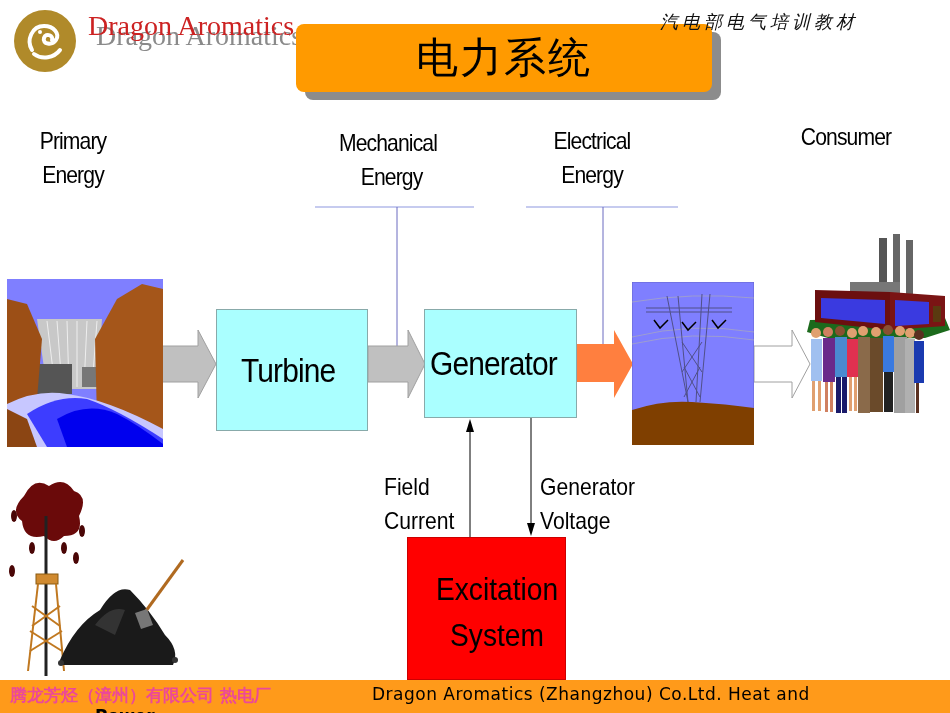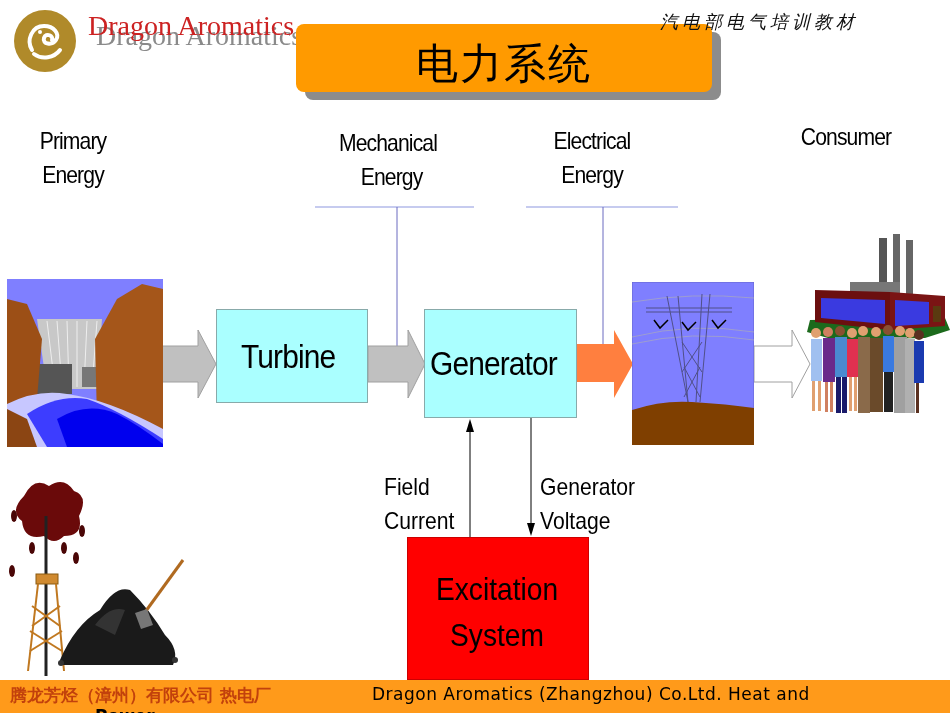--- a/index.html
+++ b/index.html
@@ -2,29 +2,29 @@
 <html><head>
 <meta charset="utf-8">
 <style>
   html, body { margin:0; padding:0; }
   body { width:950px; height:713px; position:relative; overflow:hidden; background:#ffffff; font-family:"Liberation Sans", sans-serif; }
   .abs { position:absolute; }
   .logo { left:14px; top:10px; width:62px; height:62px; border-radius:50%; background:#b08a2a; }
   .brand-back { left:96px; top:20px; font-family:"Liberation Serif", serif; font-size:28px; color:#8a8a8a; white-space:nowrap; }
   .brand-front { left:88px; top:10px; font-family:"Liberation Serif", serif; font-size:28px; color:#cc2222; white-space:nowrap; }
   .title-shadow { left:305px; top:32px; width:416px; height:68px; background:#8c8c8c; border-radius:8px; }
-  .title-box { left:296px; top:24px; width:416px; height:68px; background:#ff9a00; border-radius:8px; display:flex; align-items:flex-end; justify-content:center; }
+  .title-box { left:296px; top:24px; width:416px; height:68px; background:#ff9a00; border-radius:8px; display:flex; align-items:center; justify-content:center; }
   .title-text { font-family:"DejaVu Sans", sans-serif; font-size:42px; color:#000; letter-spacing:2px; }
   .handwritten { left:660px; top:10px; font-family:"DejaVu Serif", serif; font-size:18px; font-style:italic; color:#111; letter-spacing:4px; white-space:nowrap; }
   .label { font-size:24px; color:#000; text-align:center; line-height:34px; letter-spacing:-1px; transform:scaleX(0.88); transform-origin:center top; }
   .blk { background:#aaffff; border:1px solid #8aa; box-sizing:border-box; display:flex; align-items:center; }
   .blk span { font-size:34px; color:#000; letter-spacing:-1px; transform:scaleX(0.88); transform-origin:left center; display:inline-block; }
   .side-label { font-size:24px; color:#000; line-height:34px; transform:scaleX(0.88); transform-origin:left top; }
   .footer { left:0; top:680px; width:950px; height:33px; background:#ff9a1a; }
-  .footer-cn { left:10px; top:684px; font-family:"DejaVu Sans", sans-serif; font-weight:bold; font-size:17px; color:#c2410c; white-space:nowrap; }
+  .footer-cn { left:10px; top:684px; font-family:"DejaVu Sans", sans-serif; font-weight:bold; font-size:17px; color:#ec4899; white-space:nowrap; }
   .footer-en { left:372px; top:684px; font-family:"DejaVu Sans", sans-serif; font-weight:normal; font-size:17px; color:#000; white-space:nowrap; letter-spacing:0.5px; }
   .footer-cut { left:95px; top:706px; font-family:"DejaVu Sans", sans-serif; font-weight:bold; font-size:17px; color:#000; white-space:nowrap; }
 </style>
 </head>
 <body>
 
 <div class="abs logo">
   <svg width="62" height="62" viewBox="0 0 62 62">
     <circle cx="31" cy="31" r="30" fill="#b08a2a"></circle>
     <path d="M18 40 C12 30 18 16 30 16 C40 16 46 24 42 30 C38 36 28 34 30 28 C32 22 40 26 38 30" stroke="#fff" stroke-width="4" fill="none" stroke-linecap="round"></path>
@@ -66,27 +66,27 @@
   <polygon points="368,346 408,346 408,330 425,364 408,398 408,382 368,382" fill="#c0c0c0" stroke="#a0a0a0" stroke-width="1"></polygon>
   <polygon points="577,344 614,344 614,330 633,364 614,398 614,382 577,382" fill="#ff7f3f"></polygon>
   <polygon points="754,346 792,346 792,330 810,364 792,398 792,382 754,382" fill="#ffffff" stroke="#a0a0a0" stroke-width="1"></polygon>
 
   <line x1="470" y1="537" x2="470" y2="428" stroke="#000" stroke-width="1"></line>
   <polygon points="470,419 466,432 474,432" fill="#000"></polygon>
   <line x1="531" y1="418" x2="531" y2="526" stroke="#000" stroke-width="1"></line>
   <polygon points="531,536 527,523 535,523" fill="#000"></polygon>
 </svg>
 
-<div class="abs blk" style="left:216px; top:309px; width:152px; height:94px; padding-left:24px;">
+<div class="abs blk" style="left:216px; top:309px; width:152px; height:122px; padding-left:24px;">
   <span>Turbine</span>
 </div>
 <div class="abs blk" style="left:424px; top:309px; width:153px; height:109px; padding-left:5px;">
   <span>Generator</span>
 </div>
-<div class="abs" style="left:407px; top:537px; width:182px; height:143px; background:#ff0000; border:1px solid #c00; box-sizing:border-box;">
+<div class="abs" style="left:407px; top:537px; width:159px; height:143px; background:#ff0000; border:1px solid #c00; box-sizing:border-box;">
   <div class="side-label" style="position:absolute; left:28px; top:28px; font-size:32px; line-height:46px;">
     <div>Excitation</div>
     <div style="padding-left:16px;">System</div>
   </div>
 </div>
 
 <div class="abs side-label" style="left:384px; top:470px;">
   <div>Field</div>
   <div>Current</div>
 </div>

